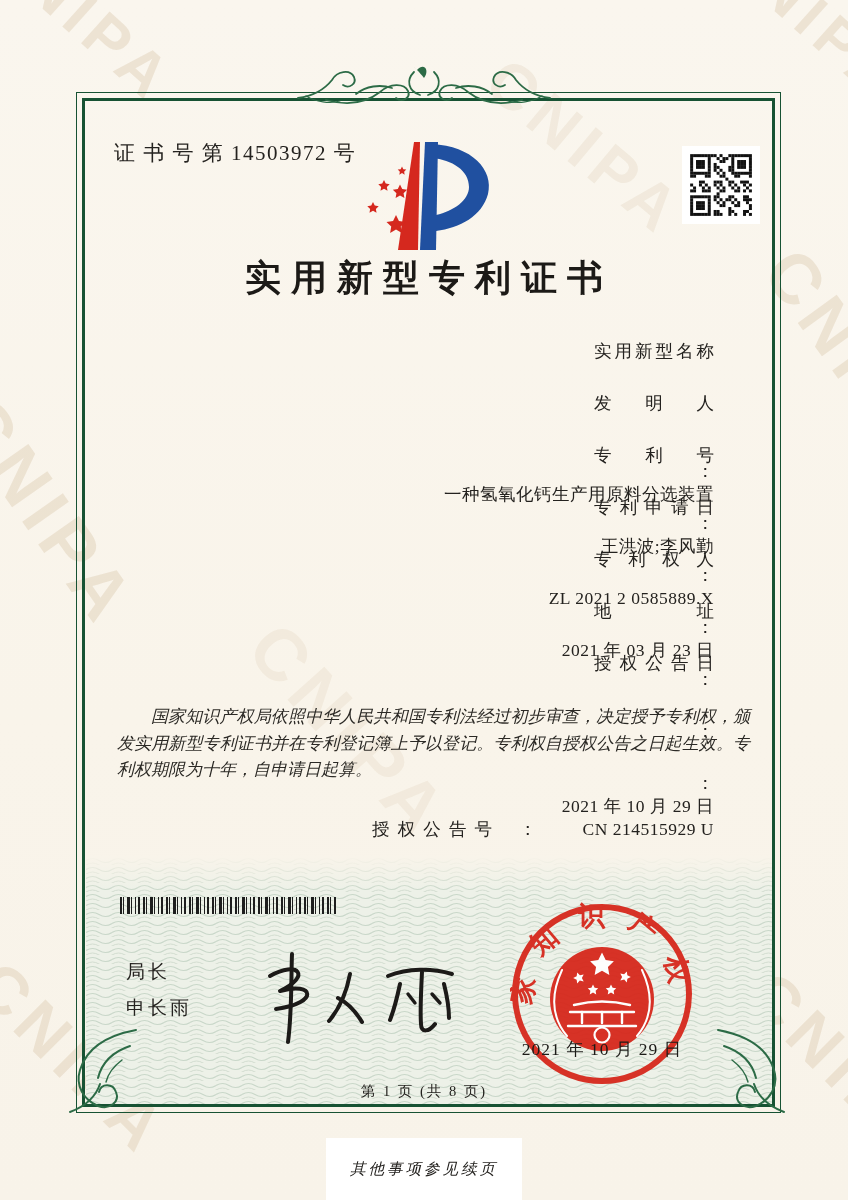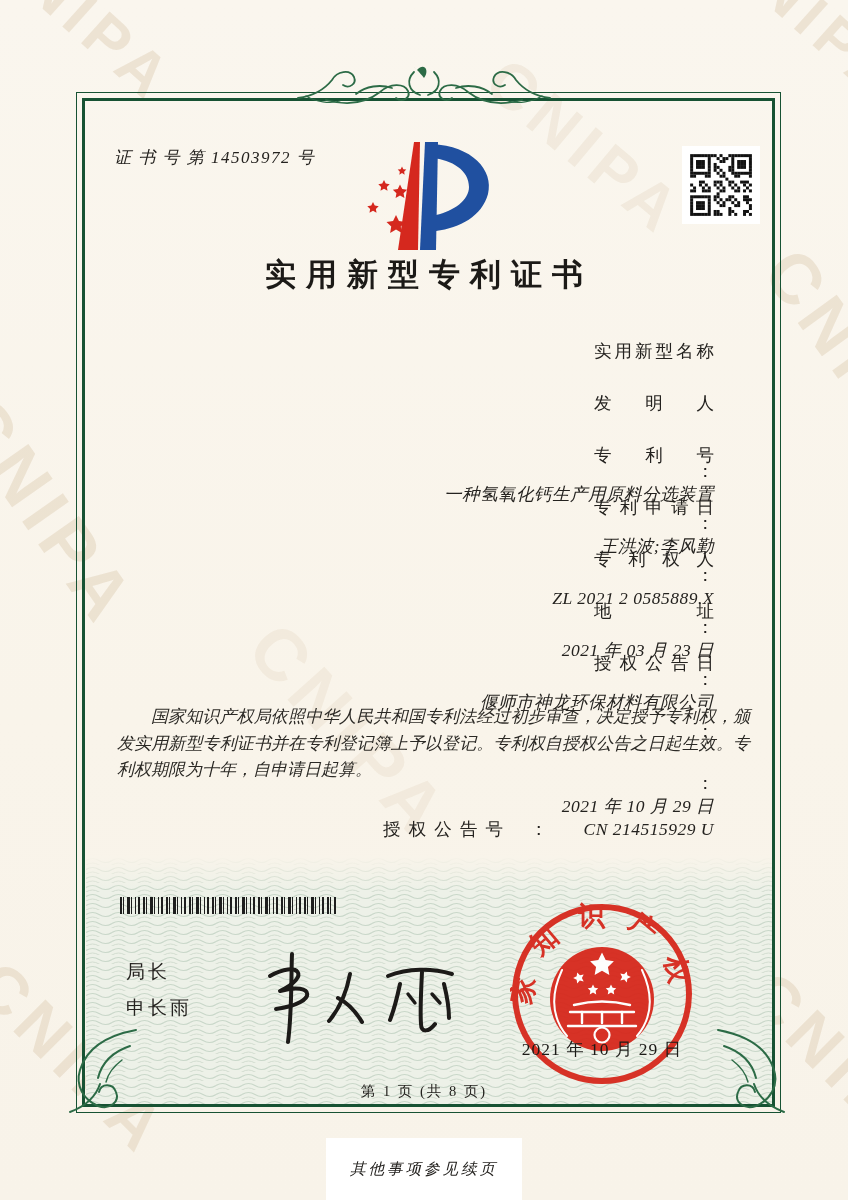--- a/index.html
+++ b/index.html
@@ -28,32 +28,32 @@
   
   .frame-outer{position:absolute;left:76px;top:92px;right:67px;bottom:87px;border:1.5px solid #175233;z-index:1;}
   .frame-inner{position:absolute;left:82px;top:98px;right:73px;bottom:93px;border:3px solid #175233;z-index:1;}
   
   .waves{position:absolute;left:86px;top:856px;width:686px;height:250px;z-index:0;}
   
   .ornament-top{position:absolute;left:296px;top:56px;z-index:2;}
   .corner-bl{position:absolute;left:62px;top:1026px;z-index:2;}
   .corner-br{position:absolute;left:710px;top:1026px;z-index:2;transform:scaleX(-1);}
   
-  .cert-number{position:absolute;left:114px;top:146px;font-size:17px;letter-spacing:1.5px;z-index:2;font-style:italic;}
+  .cert-number{position:absolute;left:114px;top:139px;font-size:21px;letter-spacing:1.5px;z-index:2;}
   .logo{position:absolute;left:348px;top:136px;z-index:2;}
   .qr{position:absolute;left:682px;top:146px;z-index:2;background:#fff;padding:3px;}
   .doc-title{position:absolute;top:254px;left:0;width:100%;text-align:center;
-    font-size:31px;font-weight:bold;letter-spacing:10px;padding-left:10px;color:#1c1a17;z-index:2;}
+    font-size:36px;font-weight:bold;letter-spacing:10px;padding-left:10px;color:#1c1a17;z-index:2;}
   
   .fields{position:absolute;left:114px;top:340px;width:600px;z-index:2;font-size:17.5px;}
   .frow{display:flex;align-items:flex-end;height:52px;line-height:23px;flex-direction:column;}
   .frow.last{height:40px;}
   .flabel{display:inline-block;width:120px;text-align:justify;text-align-last:justify;flex:0 0 120px;}
   .fcolon{flex:0 0 auto;}
-  .fvalue{margin-left:9px;letter-spacing:0.5px;white-space:nowrap;font-style:italic;}
+  .fvalue{margin-left:19px;letter-spacing:0.5px;white-space:nowrap;}
   .fpair2{display:flex;margin-left:44px;gap:27px;}
   
   .body-text{position:absolute;left:113px;top:700px;width:641px;z-index:2;
     font-size:17px;line-height:26.5px;text-align:justify;font-style:italic;color:#2b2925;}
   .body-text p{text-indent:2em;margin:4px;}
   
   .barcode{position:absolute;left:120px;top:897px;width:216px;height:17px;z-index:2;
     background:
       repeating-linear-gradient(90deg,
         #1e1e1e 0 2px, rgba(0,0,0,0) 2px 3px,
@@ -385,21 +385,20 @@
       <span class="fvalue">ZL 2021 2 0585889.X</span>
     </div>
     <div class="frow">
       <span class="flabel">专利申请日</span>
         <span class="fcolon">：</span>
       <span class="fvalue">2021 年 03 月 23 日</span>
     </div>
     <div class="frow">
       <span class="flabel">专利权人</span>
         <span class="fcolon">：</span>
-      <span class="fvalue">偃师市神龙环保材料有限公司</span>
     </div>
     <div class="frow">
       <span class="flabel">地址</span>
         <span class="fcolon">：</span>
     </div>
     <div class="frow last">
       <span class="flabel">授权公告日</span>
         <span class="fcolon">：</span>
       <span class="fvalue">2021 年 10 月 29 日</span>
       <span class="fpair2">

